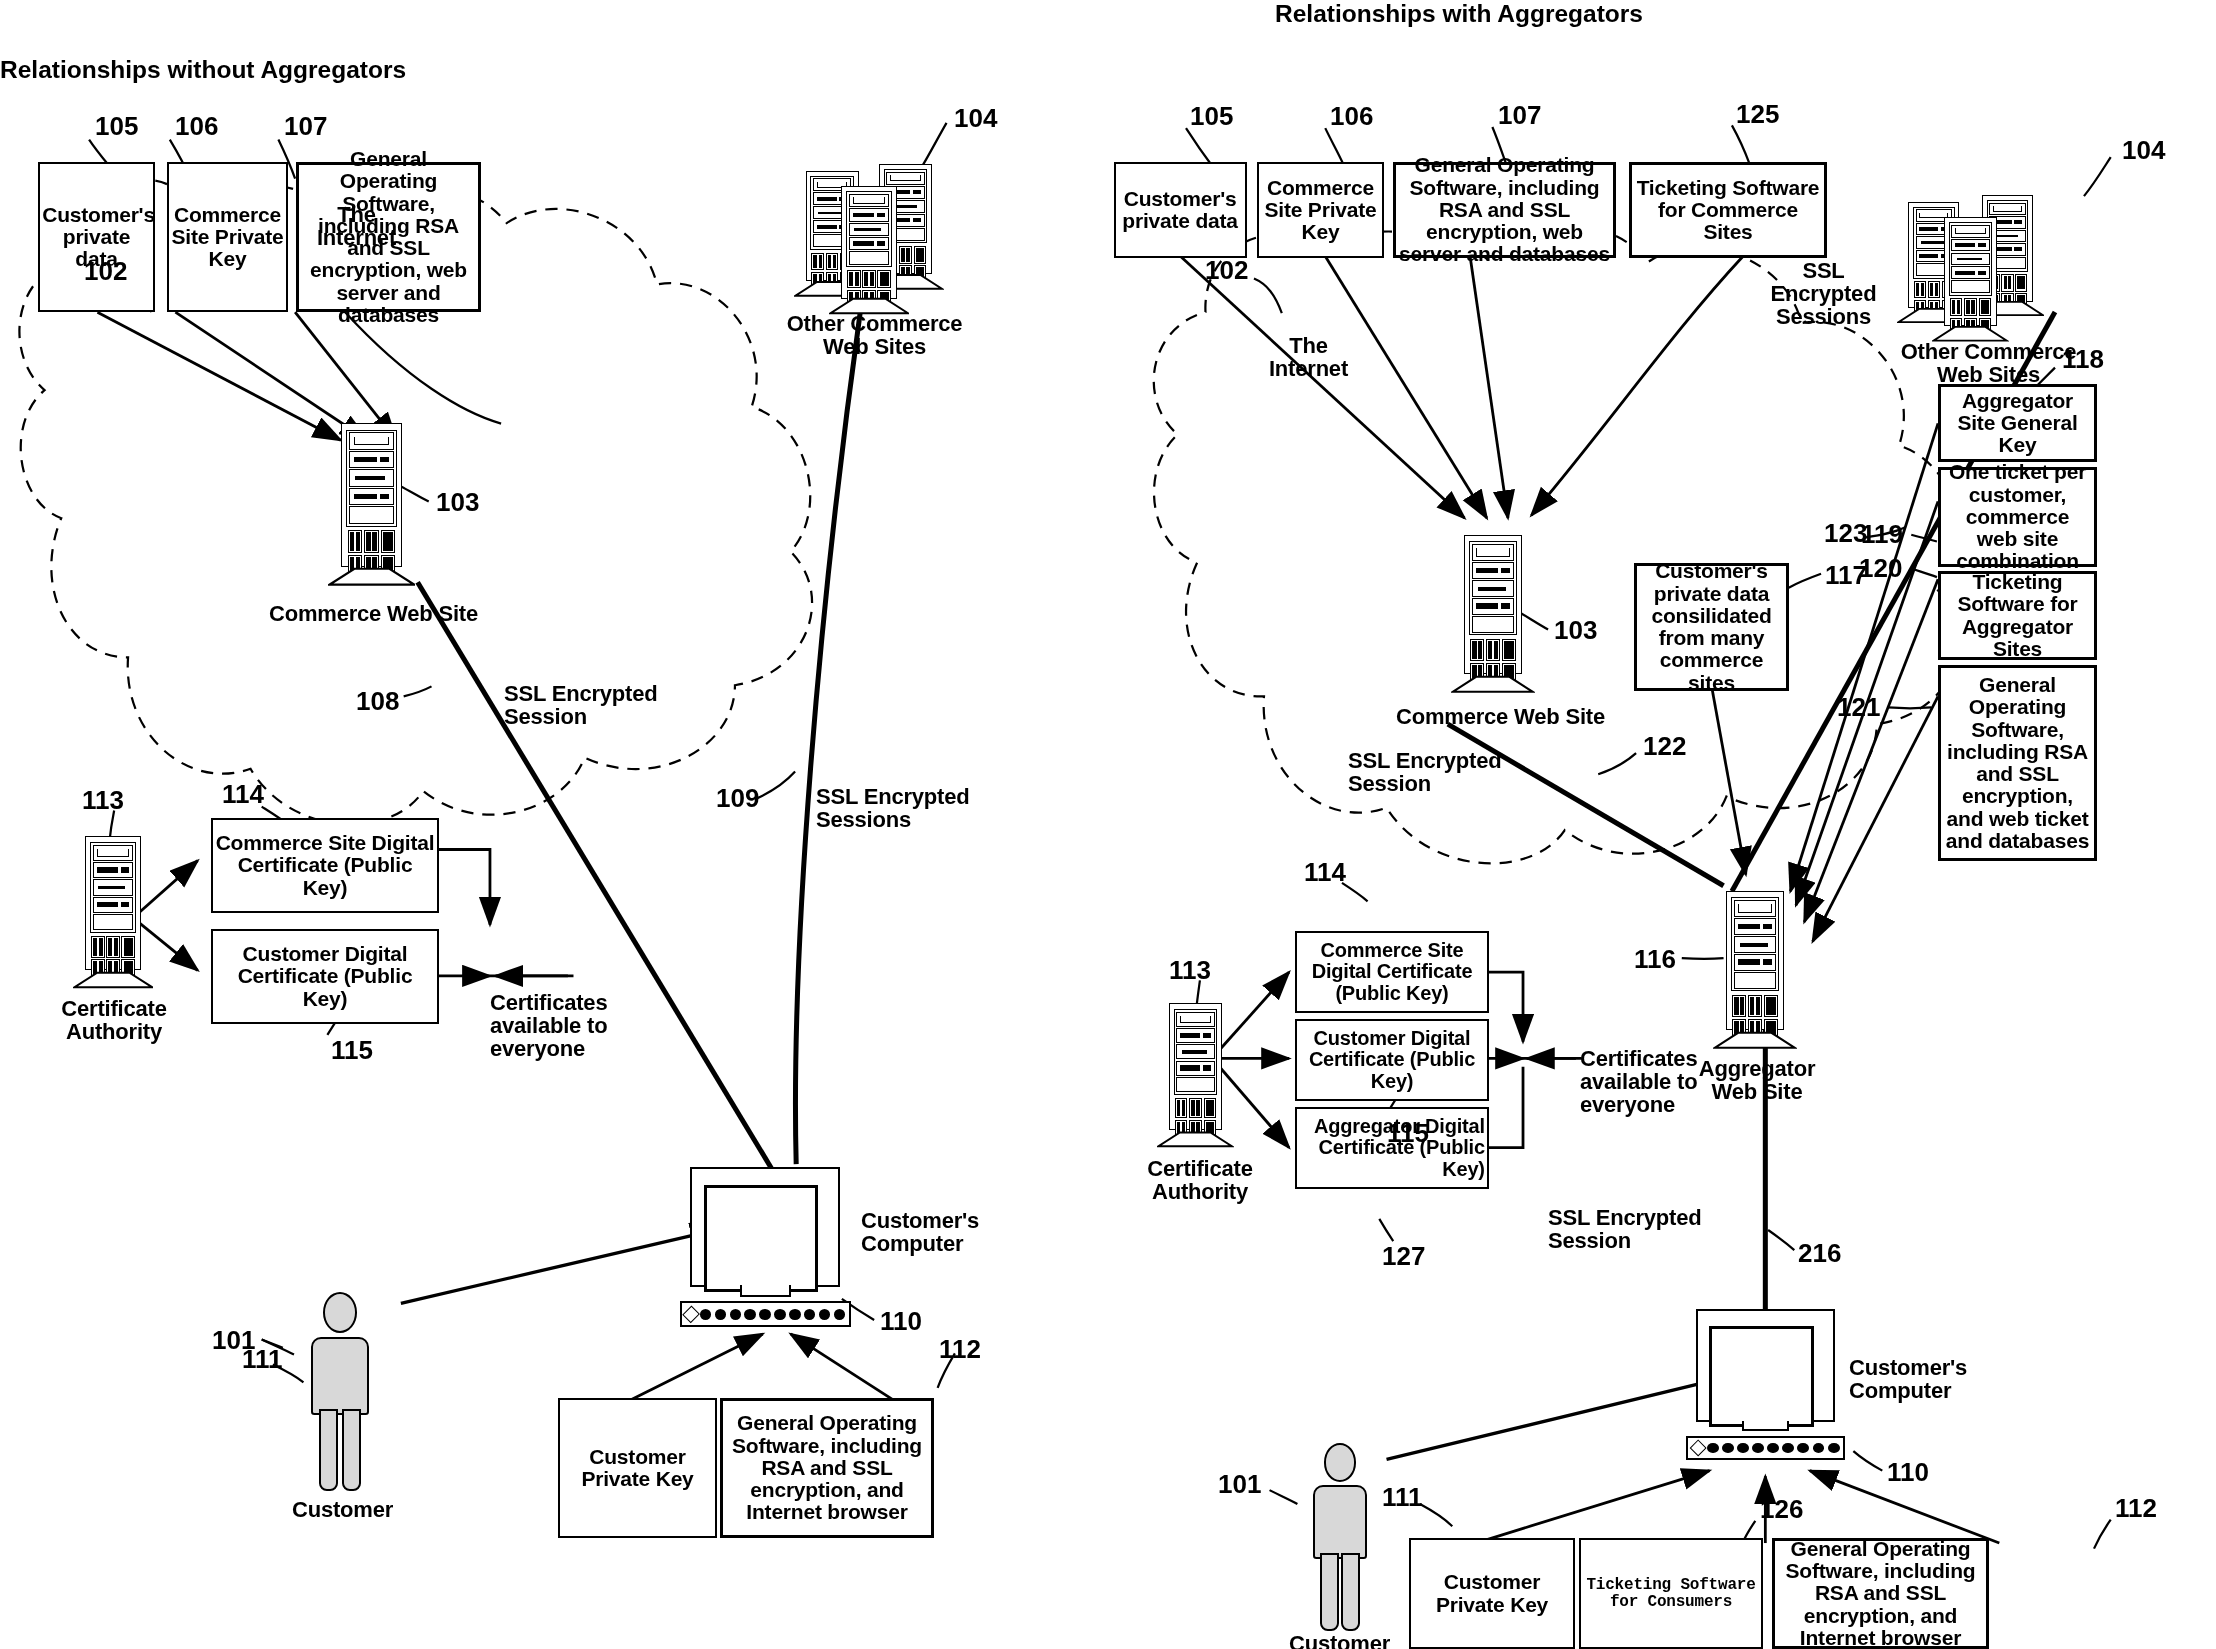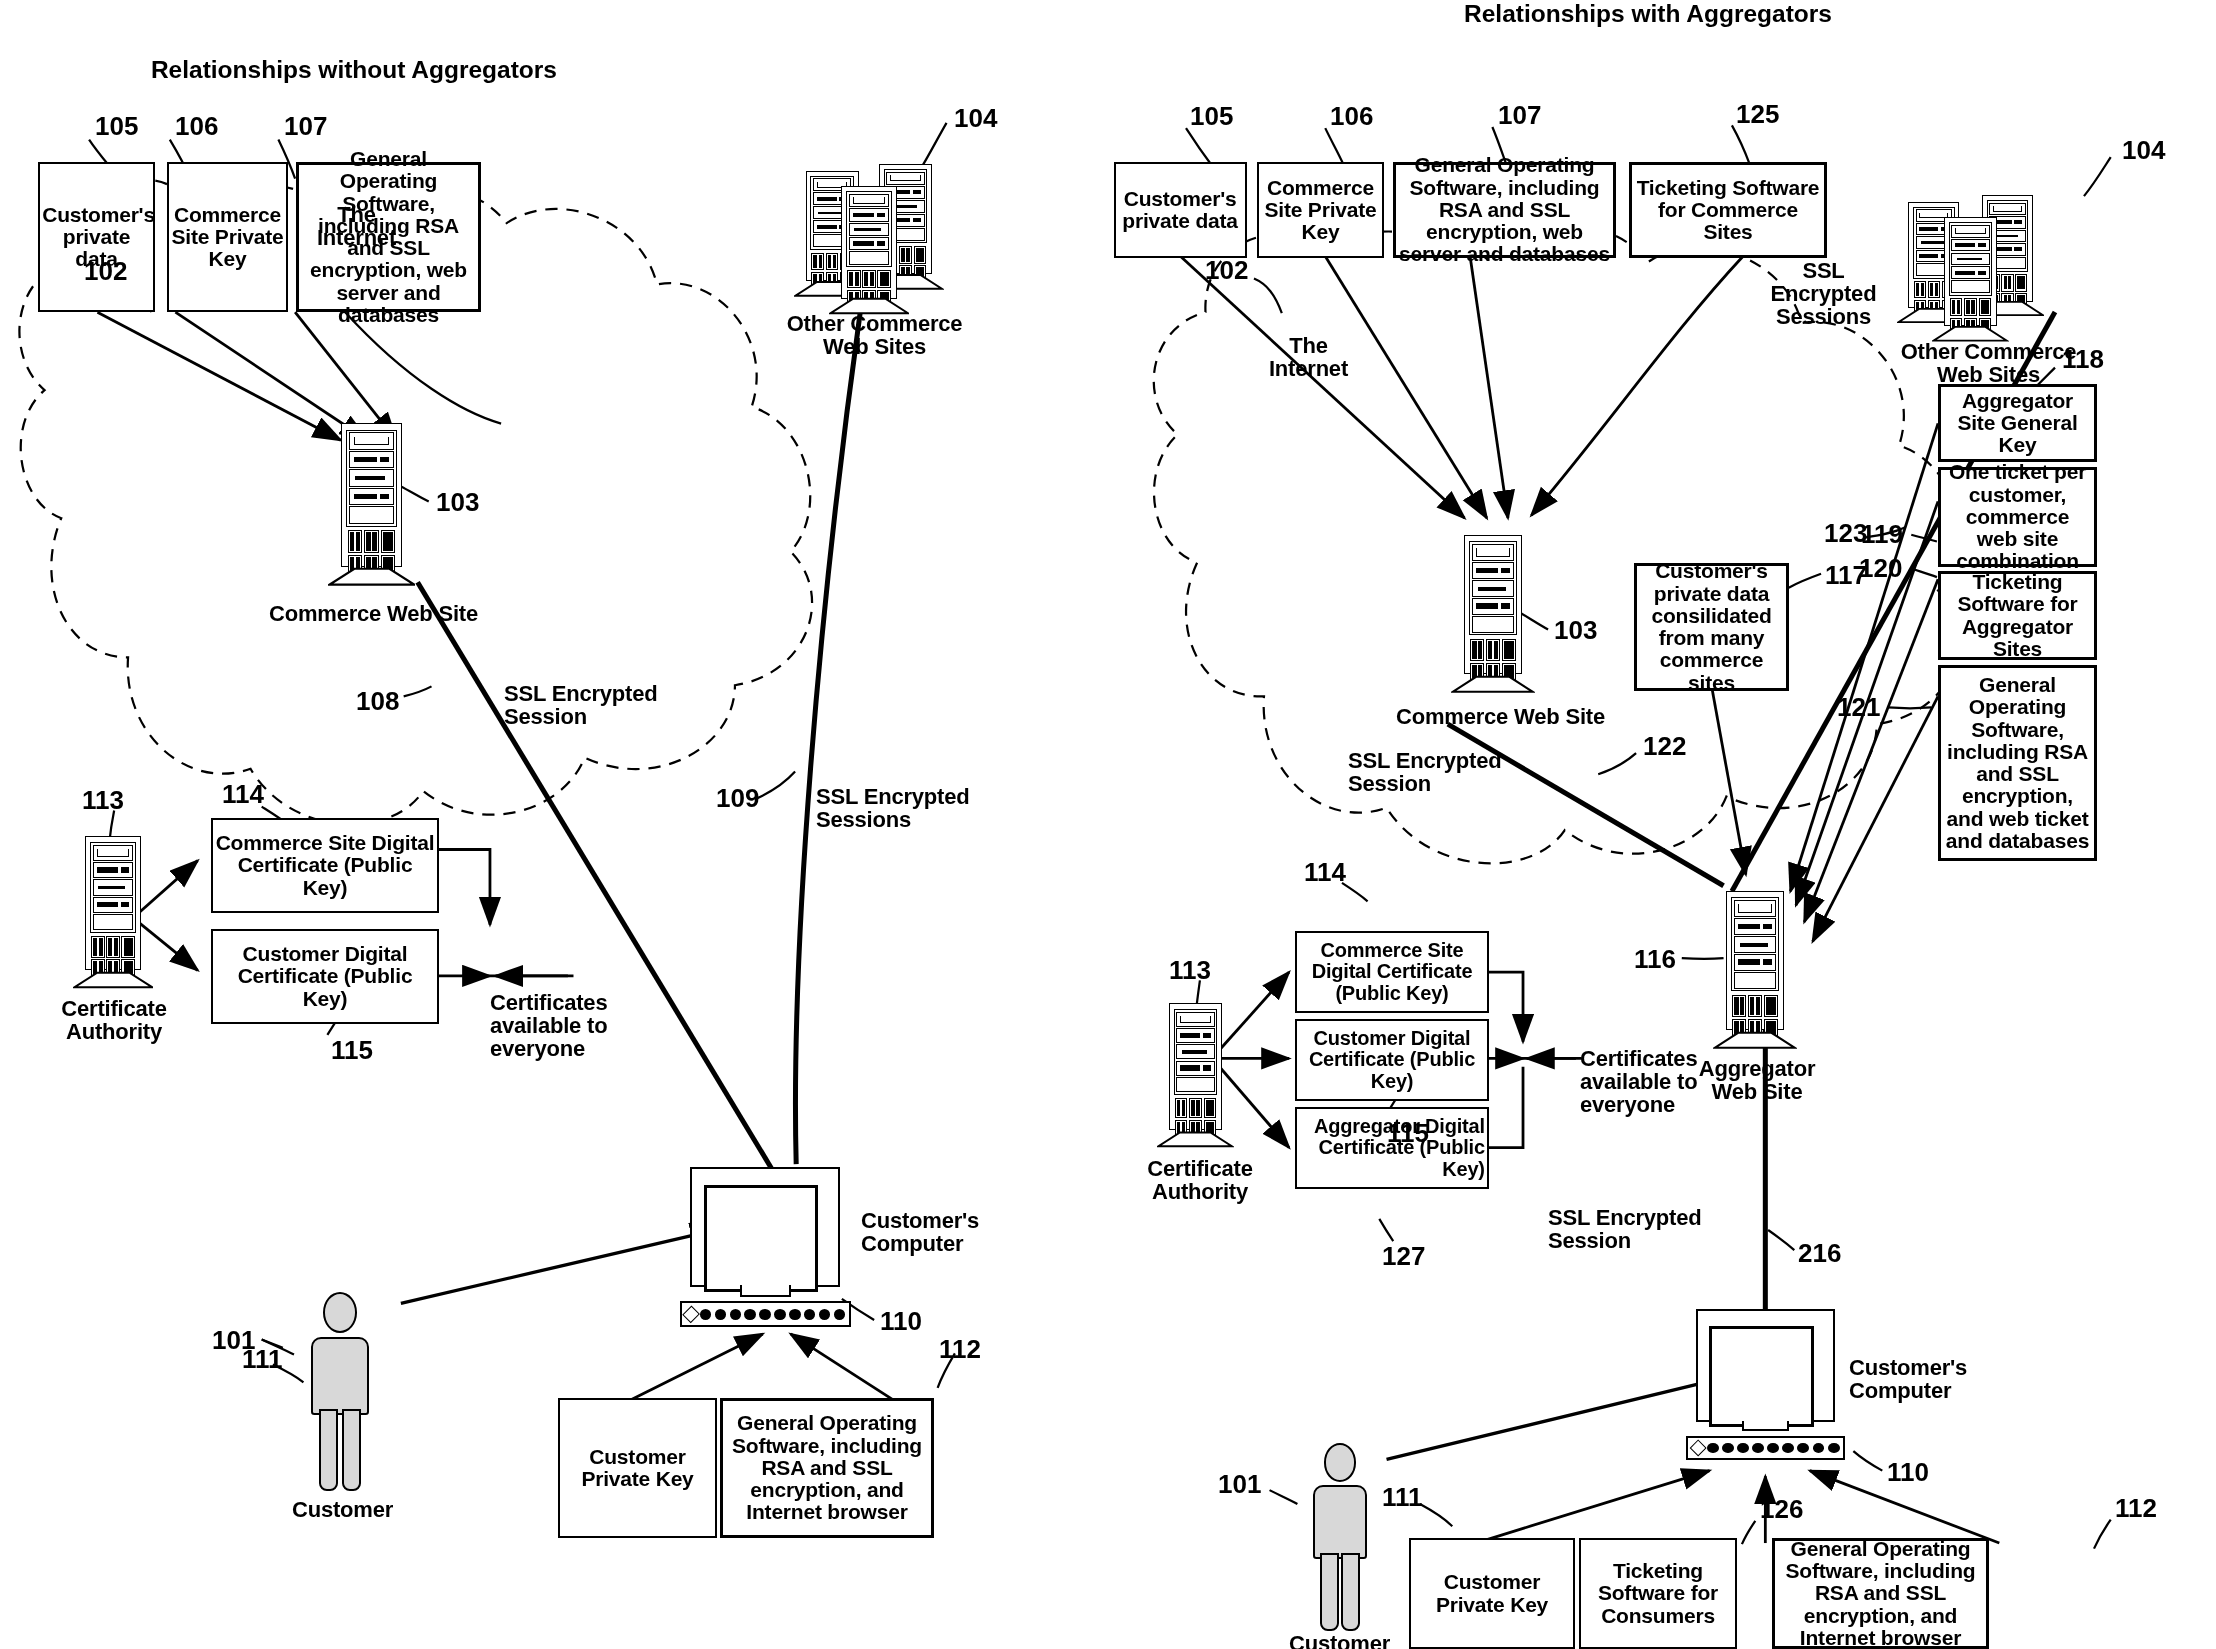--- a/index.html
+++ b/index.html
@@ -67,21 +67,21 @@
     font-weight: bold;
     font-size: 26px;
     letter-spacing: 0px;
     z-index: 6;
   }
 
   .title {
     position: absolute;
     font-weight: bold;
     font-size: 26px;
-    text-align: right;
+    text-align: left;
     z-index: 6;
   }
 
   .server {
     position: absolute;
     z-index: 3;
   }
   .server .case {
     position: absolute;
     left: 0; top: 0;
@@ -840,21 +840,21 @@
     <div class="box" style="left:187px; top:1107px; width:194px; height:82px; font-size:20px;text-align:right;">
       <span>Aggregator
 Digital Certificate
 (Public Key)</span>
     </div>
 
     <div class="box" style="left:301px; top:1538px; width:166px; height:111px; font-size:21px;">
       <span>Customer
 Private Key</span>
     </div>
-    <div class="box" style="left:471px; top:1538px; width:158px; height:111px; font-size:21px;">
+    <div class="box" style="left:471px; top:1538px; width:184px; height:111px; font-size:16px;font-family:Liberation Mono, monospace;">
       <span>Ticketing Software
 for Consumers</span>
     </div>
     <div class="box thick" style="left:664px; top:1538px; width:217px; height:111px; font-size:21px;">
       <span>General Operating
 Software, including
 RSA and SSL
 encryption, and
 Internet browser</span>
     </div>

